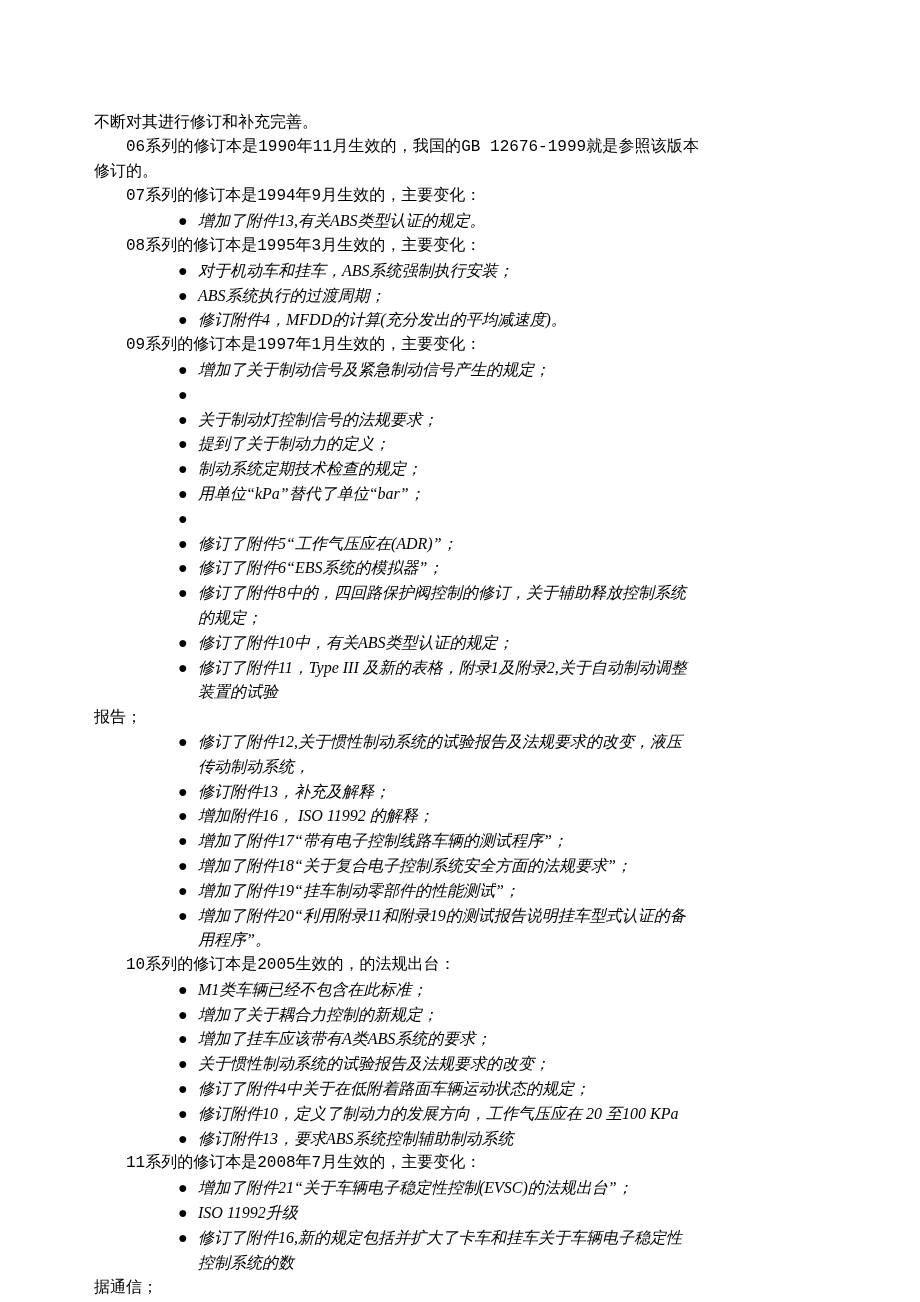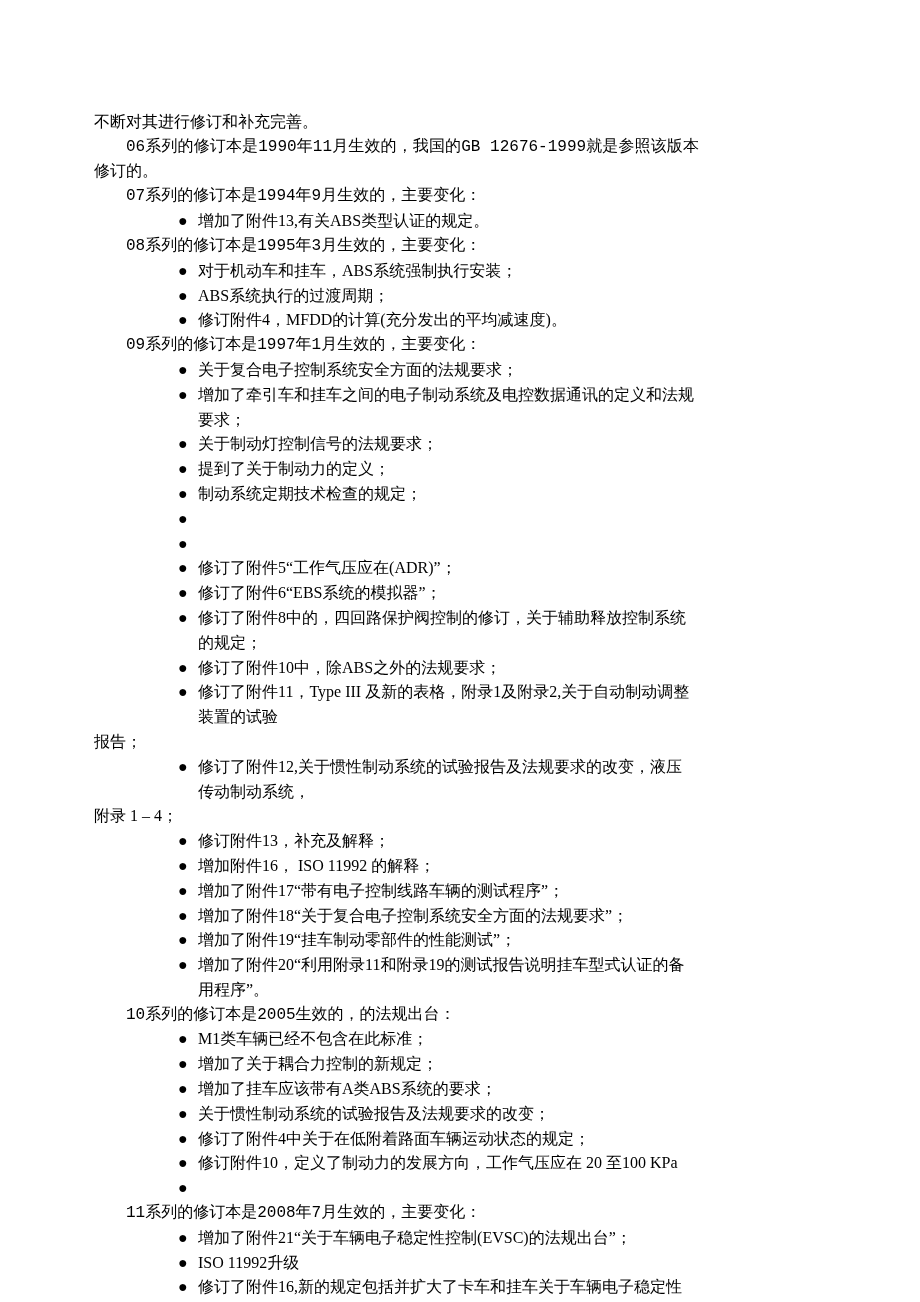--- a/index.html
+++ b/index.html
@@ -30,20 +30,21 @@
     padding-left: 5.25em;
   }
   .bullet-row .dot {
     width: 1.25em;
     flex: 0 0 1.25em;
     text-align: left;
   }
   .bullet-row .txt {
     flex: 1;
     padding-right: 2px;
+    font-style: italic;
   }
   .cont {
     margin: 0;
     padding-left: 0;
   }
   .page-num {
     position: absolute;
     left: 98px;
     bottom: 36px;
     font-size: 16px;
@@ -74,72 +75,71 @@
       <span class="txt">ABS系统执行的过渡周期；</span>
     </div>
   <div class="bullet-row">
       <span class="dot">●</span>
       <span class="txt">修订附件4，MFDD的计算(充分发出的平均减速度)。</span>
     </div>
 
   <p class="para indent1">09系列的修订本是1997年1月生效的，主要变化：</p>
   <div class="bullet-row">
       <span class="dot">●</span>
-      <span class="txt">关于复合电子控制系统安全方面的法规要求；</span>
-    </div>
-  <div class="bullet-row">
-      <span class="dot">●</span>
-      <span class="txt">增加了牵引车和挂车之间的电子制动系统及电控数据通讯的定义和法规要求；</span>
+      <span class="txt">增加了关于制动信号及紧急制动信号产生的规定；</span>
+    </div>
+  <div class="bullet-row">
+      <span class="dot">●</span>
     </div>
   <div class="bullet-row">
       <span class="dot">●</span>
       <span class="txt">关于制动灯控制信号的法规要求；</span>
     </div>
   <div class="bullet-row">
       <span class="dot">●</span>
       <span class="txt">提到了关于制动力的定义；</span>
     </div>
   <div class="bullet-row">
       <span class="dot">●</span>
       <span class="txt">制动系统定期技术检查的规定；</span>
     </div>
   <div class="bullet-row">
       <span class="dot">●</span>
+      <span class="txt">用单位“kPa”替代了单位“bar”；</span>
     </div>
   <div class="bullet-row">
       <span class="dot">●</span>
     </div>
   <div class="bullet-row">
       <span class="dot">●</span>
       <span class="txt">修订了附件5“工作气压应在(ADR)”；</span>
     </div>
   <div class="bullet-row">
       <span class="dot">●</span>
       <span class="txt">修订了附件6“EBS系统的模拟器”；</span>
     </div>
   <div class="bullet-row">
       <span class="dot">●</span>
       <span class="txt">修订了附件8中的，四回路保护阀控制的修订，关于辅助释放控制系统的规定；</span>
     </div>
   <div class="bullet-row">
       <span class="dot">●</span>
-      <span class="txt">修订了附件10中，除ABS之外的法规要求；</span>
+      <span class="txt">修订了附件10中，有关ABS类型认证的规定；</span>
     </div>
 
   <div class="bullet-row">
       <span class="dot">●</span>
       <span class="txt">修订了附件11，Type III 及新的表格，附录1及附录2,关于自动制动调整装置的试验</span>
     </div>
   <p class="para cont">报告；</p>
 
   <div class="bullet-row">
       <span class="dot">●</span>
       <span class="txt">修订了附件12,关于惯性制动系统的试验报告及法规要求的改变，液压传动制动系统，</span>
     </div>
-  <p class="para cont">附录 1 – 4；</p>
 
   <div class="bullet-row">
       <span class="dot">●</span>
       <span class="txt">修订附件13，补充及解释；</span>
     </div>
   <div class="bullet-row">
       <span class="dot">●</span>
       <span class="txt">增加附件16， ISO 11992 的解释；</span>
     </div>
   <div class="bullet-row">
@@ -179,20 +179,21 @@
   <div class="bullet-row">
       <span class="dot">●</span>
       <span class="txt">修订了附件4中关于在低附着路面车辆运动状态的规定；</span>
     </div>
   <div class="bullet-row">
       <span class="dot">●</span>
       <span class="txt">修订附件10，定义了制动力的发展方向，工作气压应在 20 至100 KPa</span>
     </div>
   <div class="bullet-row">
       <span class="dot">●</span>
+      <span class="txt">修订附件13，要求ABS系统控制辅助制动系统</span>
     </div>
 
   <p class="para indent1">11系列的修订本是2008年7月生效的，主要变化：</p>
   <div class="bullet-row">
       <span class="dot">●</span>
       <span class="txt">增加了附件21“关于车辆电子稳定性控制(EVSC)的法规出台”；</span>
     </div>
   <div class="bullet-row">
       <span class="dot">●</span>
       <span class="txt">ISO 11992升级</span>

